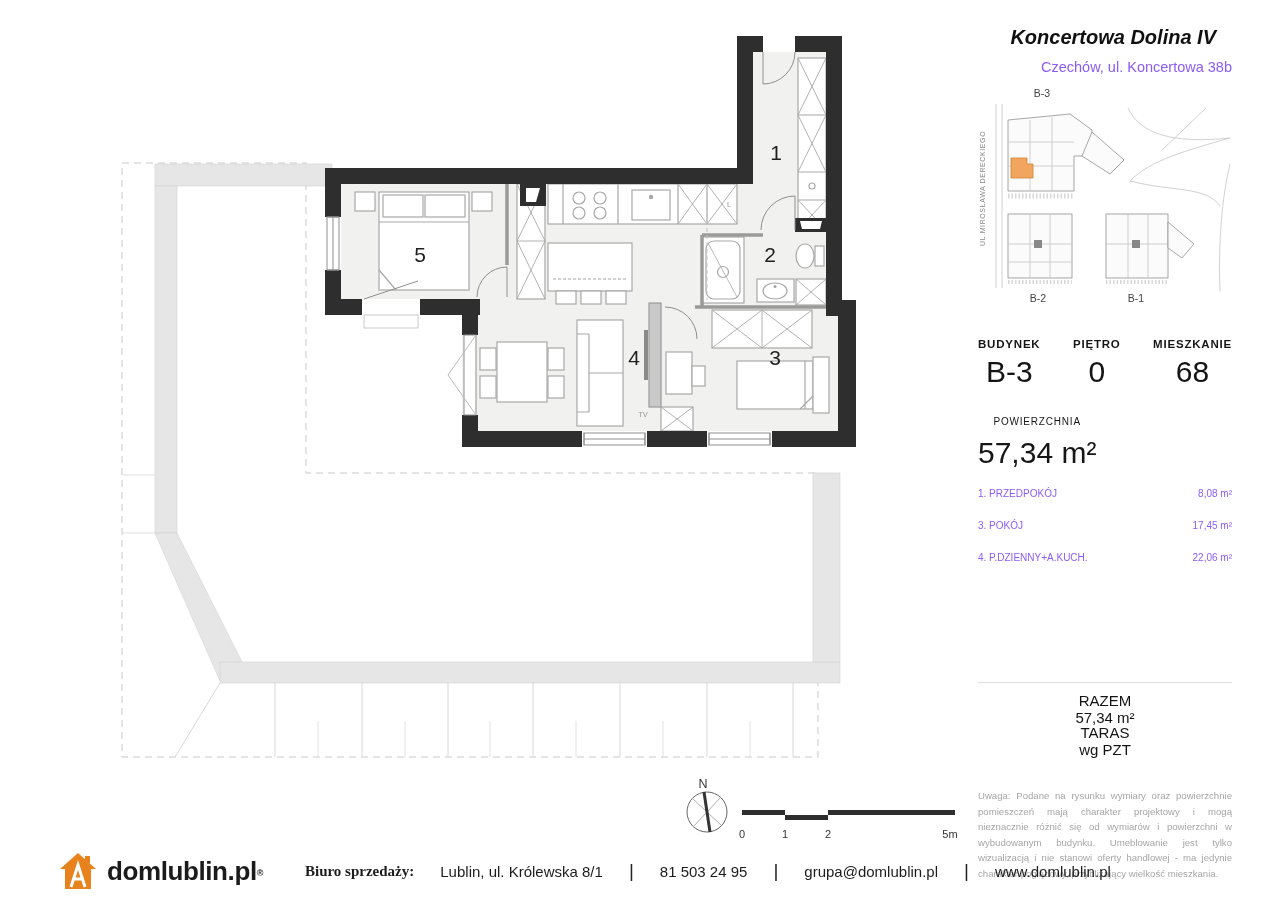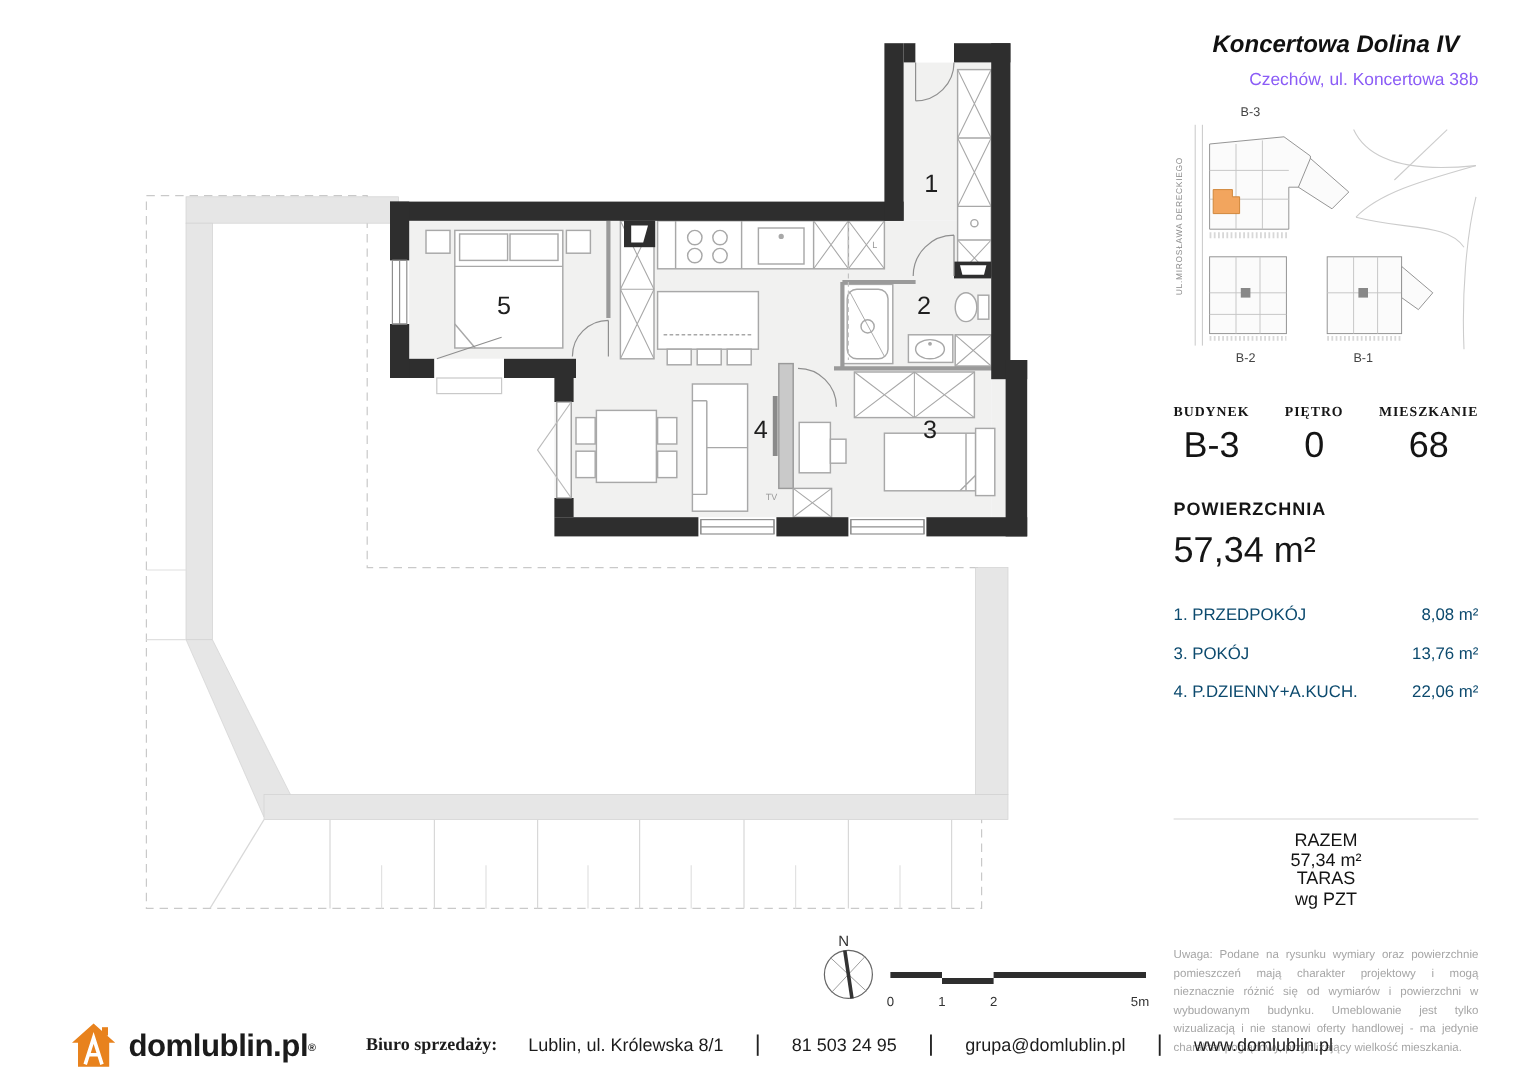--- a/index.html
+++ b/index.html
@@ -7,27 +7,27 @@
         font-family:"Liberation Sans",sans-serif;color:#161616;}
   svg text{font-family:"Liberation Sans",sans-serif;}
 
   
   .sidebar{position:absolute;left:978px;top:26px;width:254px;height:860px;}
   .title{position:absolute;top:0;left:0;right:16px;text-align:right;font-size:20px;font-weight:700;color:#111;font-style:italic;}
   .subtitle{position:absolute;top:33px;left:0;right:0;text-align:right;font-size:14.5px;color:#8b5cf6;}
   .siteplan{position:absolute;top:60px;left:0;}
   .unit-info{position:absolute;top:312px;left:0;right:0;display:flex;justify-content:space-between;}
   .info-col{display:flex;flex-direction:column;align-items:center;}
-  .info-label{font-size:11.5px;font-weight:600;letter-spacing:.8px;color:#161616;font-family:Liberation Serif, serif;}
+  .info-label{font-size:11.5px;font-weight:600;letter-spacing:.8px;color:#161616;}
   .info-value{font-size:30px;font-weight:500;color:#141414;margin-top:5px;}
   .area-block{position:absolute;top:390px;left:0;}
-  .area-label{font-size:15px;font-weight:700;letter-spacing:.8px;text-align:center;}
+  .area-label{font-size:10px;font-weight:400;letter-spacing:.8px;text-align:center;}
   .area-value{font-size:30px;font-weight:500;margin-top:9px;}
   .rooms{position:absolute;top:462px;left:0;right:0;}
-  .room-row{display:flex;justify-content:space-between;align-items:flex-end;height:32px;font-size:14px;color:#0c4a6e;}
+  .room-row{display:flex;justify-content:space-between;align-items:flex-start;height:32px;font-size:10px;color:#8b5cf6;}
   .divider{position:absolute;top:656px;left:0;right:0;border-top:1px solid #dcdcdc;}
   .totals{position:absolute;top:666px;left:0;right:0;}
   .total-row{display:flex;justify-content:space-between;align-items:center;height:32px;font-size:15px;font-weight:500;color:#141414;flex-direction:column;}
   .disclaimer{position:absolute;top:762px;left:0;right:0;font-size:9.6px;line-height:1.62;
               color:#a6a6a6;text-align:justify;}
 
   
   .footer{position:absolute;left:58px;top:842px;height:58px;display:flex;align-items:center;gap:26px;
           font-size:15px;color:#1c1c1c;white-space:nowrap;}
   .logo{display:flex;align-items:flex-start;gap:9px;margin-right:16px;}
@@ -305,21 +305,21 @@
       <div class="area-value">57,34 m²</div>
     </div>
 
     <div class="rooms">
       <div class="room-row">
         <span>1. PRZEDPOKÓJ</span>
         <span>8,08 m²</span>
       </div>
       <div class="room-row">
         <span>3. POKÓJ</span>
-        <span>13,76 m²</span>
+        <span>17,45 m²</span>
       </div>
       <div class="room-row">
         <span>4. P.DZIENNY+A.KUCH.</span>
         <span>22,06 m²</span>
       </div>
     </div>
 
     <div class="divider"></div>
 
     <div class="totals">

